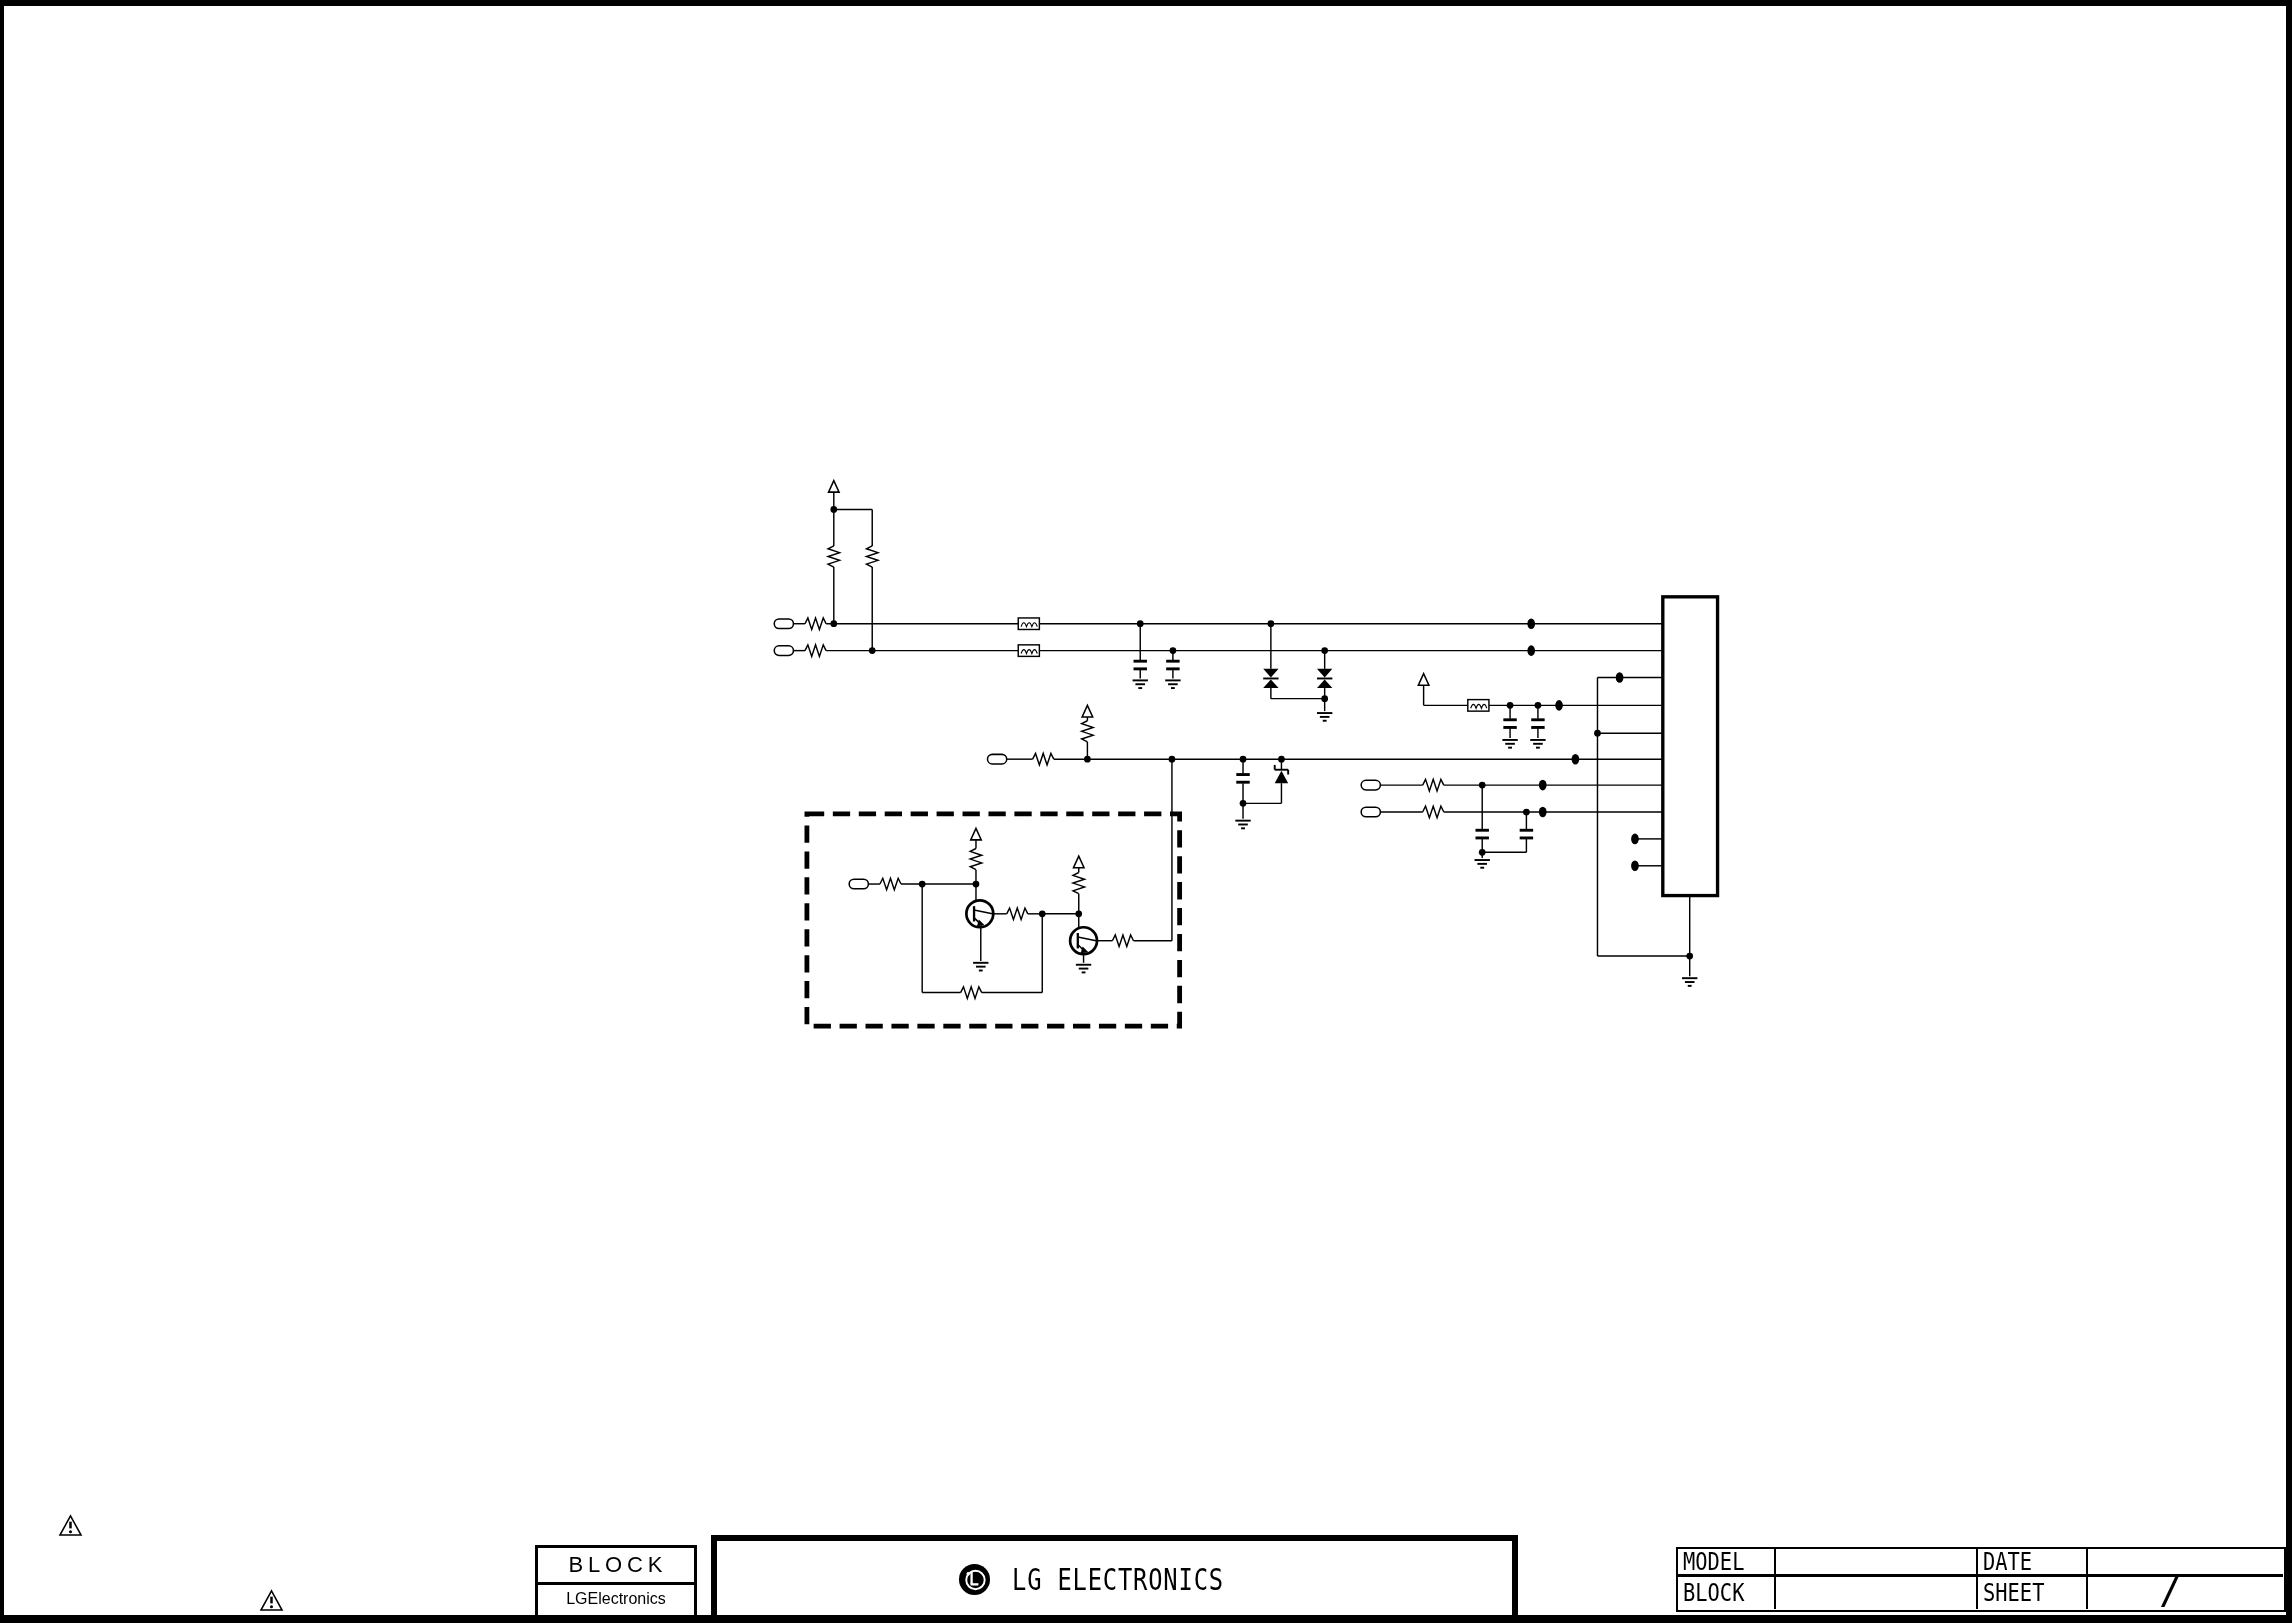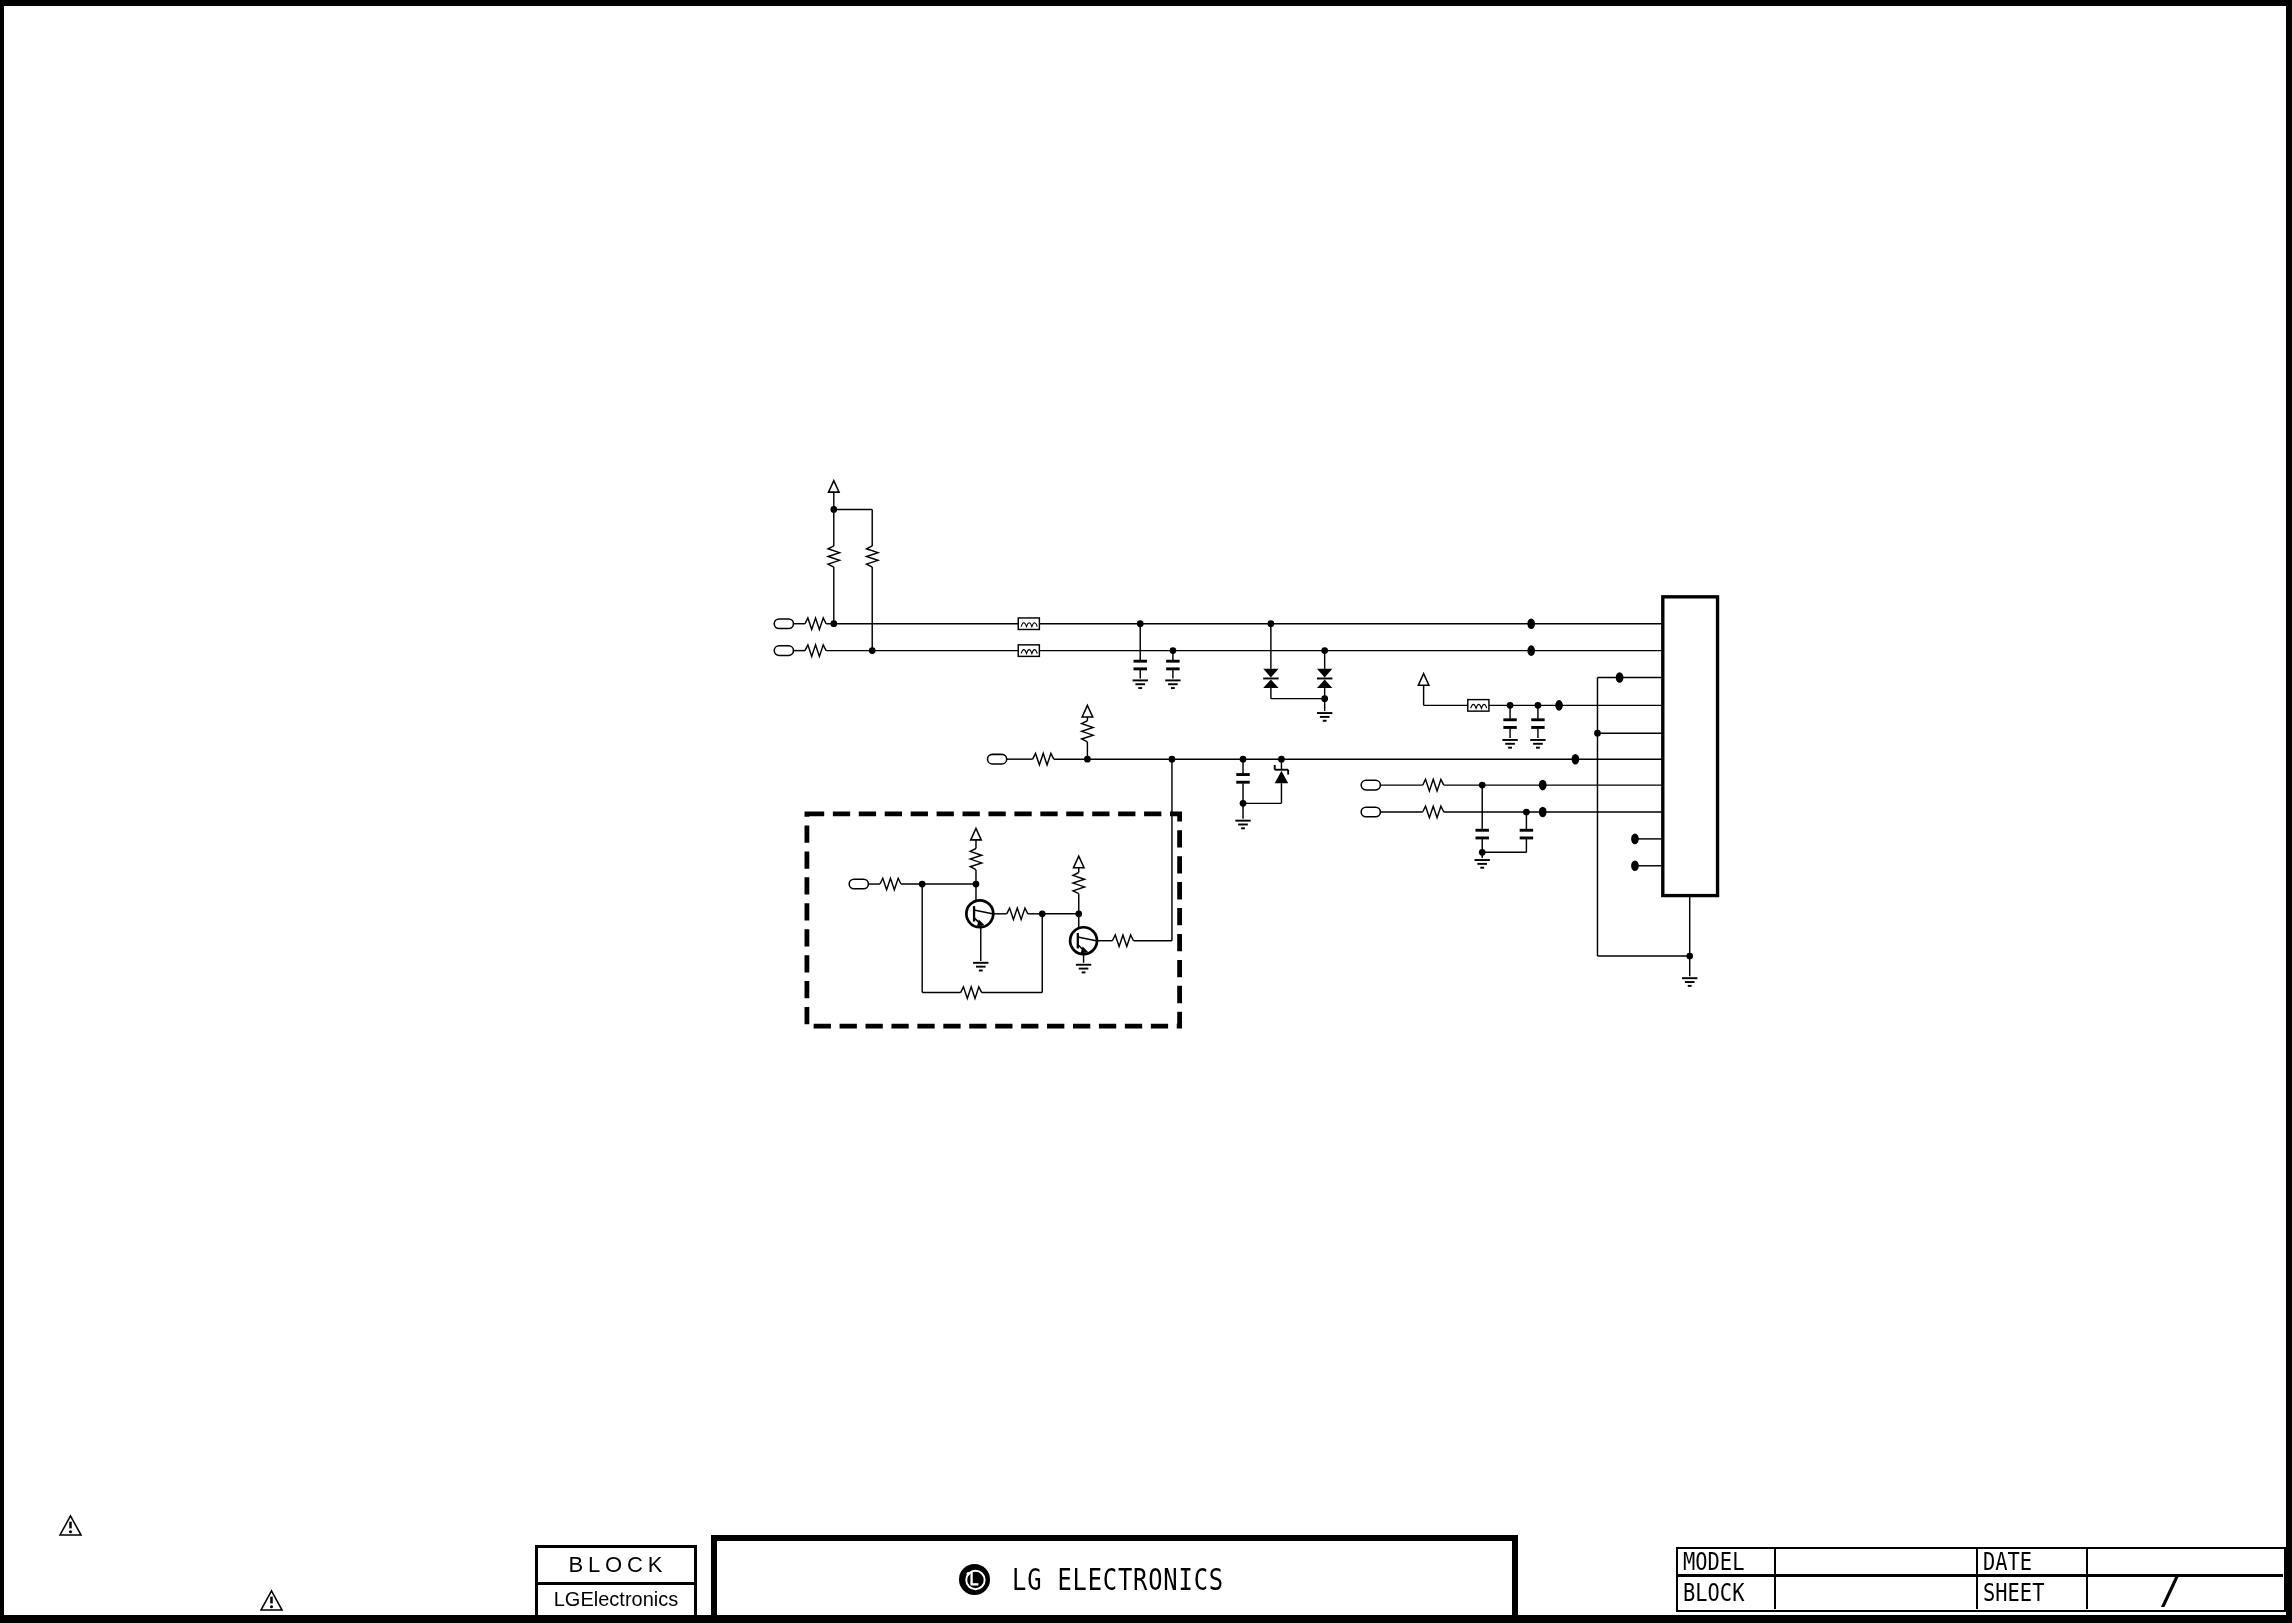--- a/index.html
+++ b/index.html
@@ -8,21 +8,21 @@
   .border-frame{position:absolute;inset:0;border-style:solid;border-color:#000;
         border-width:6.7px 6.7px 9.6px 4.8px;box-sizing:border-box;pointer-events:none;z-index:10;}
   .schem{position:absolute;left:0;top:0;width:2292px;height:1624px;z-index:1;}
 
   
   .secret-box{position:absolute;left:535px;top:1545px;width:162px;height:73px;
         border:3.8px solid #000;box-sizing:border-box;background:#fff;z-index:5;}
   .secret-row1{height:34px;border-bottom:3.8px solid #000;display:flex;align-items:center;
         justify-content:center;font-size:22px;letter-spacing:4.8px;padding-left:3.8px;}
   .secret-row2{height:28px;display:flex;align-items:center;justify-content:center;
-        font-size:20px;letter-spacing:0px;}
+        font-size:16px;letter-spacing:0px;}
 
   
   .lg-box{position:absolute;left:711px;top:1535px;width:807px;height:88px;
         border:6.7px solid #000;box-sizing:border-box;background:#fff;z-index:5;
         display:flex;align-items:center;justify-content:center;gap:21px;}
   .lg-name{font-family:"DejaVu Sans Mono",monospace;font-size:29px;letter-spacing:1px;
         display:inline-block;transform:scaleX(.82) scaleY(1.05);transform-origin:left center;
         white-space:nowrap;}
 
   

